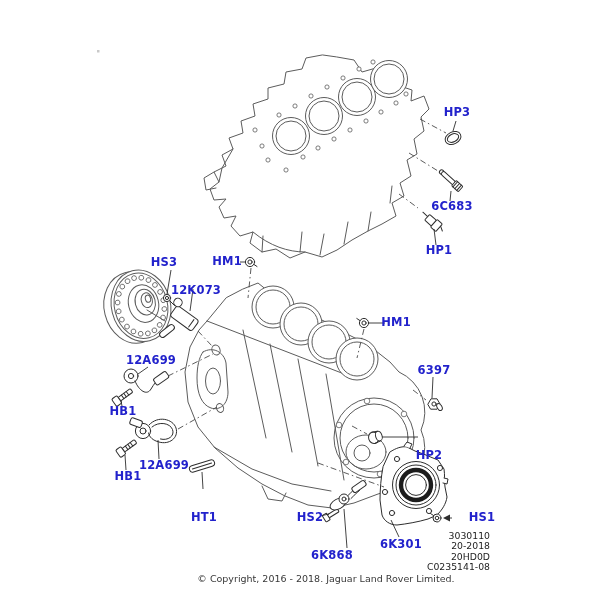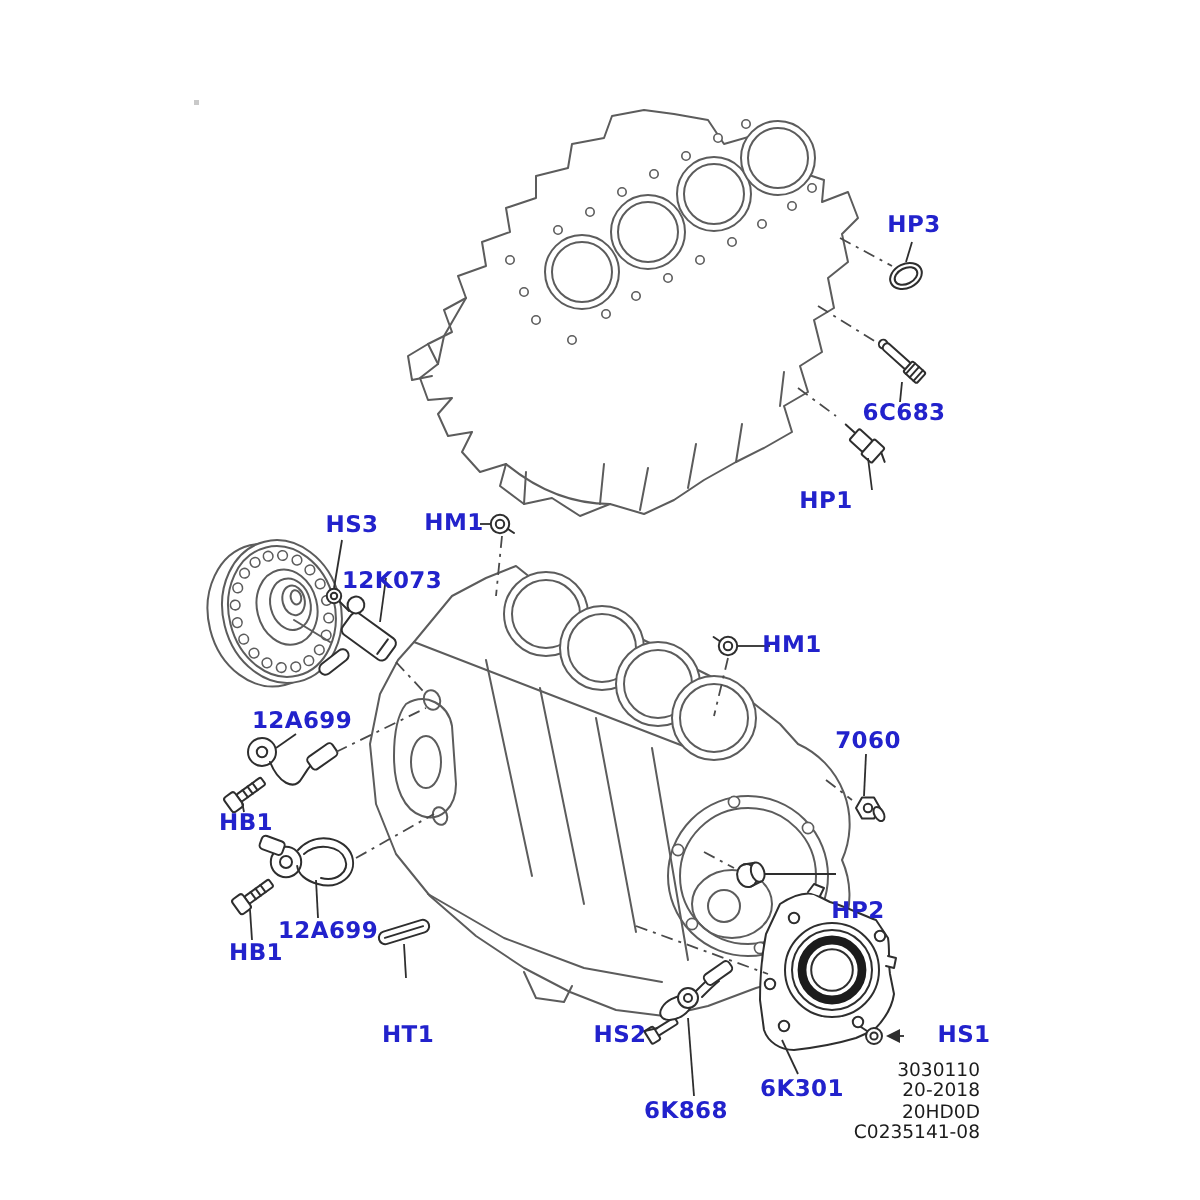--- a/index.html
+++ b/index.html
@@ -299,38 +299,39 @@
     <path class="leader" d="M418,437 L382,437"></path>
     <path class="leader" d="M320,516 L329,514"></path>
     <path class="leader" d="M347,548 L344,509"></path>
     <path class="leader" d="M399,537 L391,520"></path>
     <path class="leader" d="M452,518 L450,518"></path>
   </g>
 </svg>
 
 <div class="callout" style="left:457px;top:106px">HP3</div>
 <div class="callout" style="left:452px;top:200px">6C683</div>
-<div class="callout" style="left:413px;top:244px">HP1</div>
+<div class="callout" style="left:439px;top:244px">HP1</div>
 <div class="callout" style="left:227px;top:255px">HM1</div>
-<div class="callout" style="left:176px;top:256px">HS3</div>
+<div class="callout" style="left:164px;top:256px">HS3</div>
 <div class="callout" style="left:196px;top:284px">12K073</div>
 <div class="callout" style="left:396px;top:316px">HM1</div>
-<div class="callout" style="left:434px;top:364px">7060</div>
+<div class="callout" style="left:434px;top:364px">6397</div>
 <div class="callout" style="left:151px;top:354px">12A699</div>
 <div class="callout" style="left:123px;top:405px">HB1</div>
 <div class="callout" style="left:164px;top:459px">12A699</div>
 <div class="callout" style="left:128px;top:470px">HB1</div>
 <div class="callout" style="left:204px;top:511px">HT1</div>
 <div class="callout" style="left:429px;top:449px">HP2</div>
 <div class="callout" style="left:310px;top:511px">HS2</div>
 <div class="callout" style="left:482px;top:511px">HS1</div>
-<div class="callout" style="left:343px;top:549px">6K868</div>
+<div class="callout" style="left:332px;top:549px">6K868</div>
 <div class="callout" style="left:401px;top:538px">6K301</div>
 
 <div class="footnote">
   <div>3030110</div>
   <div>20-2018</div>
   <div>20HD0D</div>
   <div>C0235141-08</div>
 </div>
 
+<div class="copyright">© Copyright, 2016 - 2018. Jaguar Land Rover Limited.</div>
 
 </div>
 
 </body></html>

